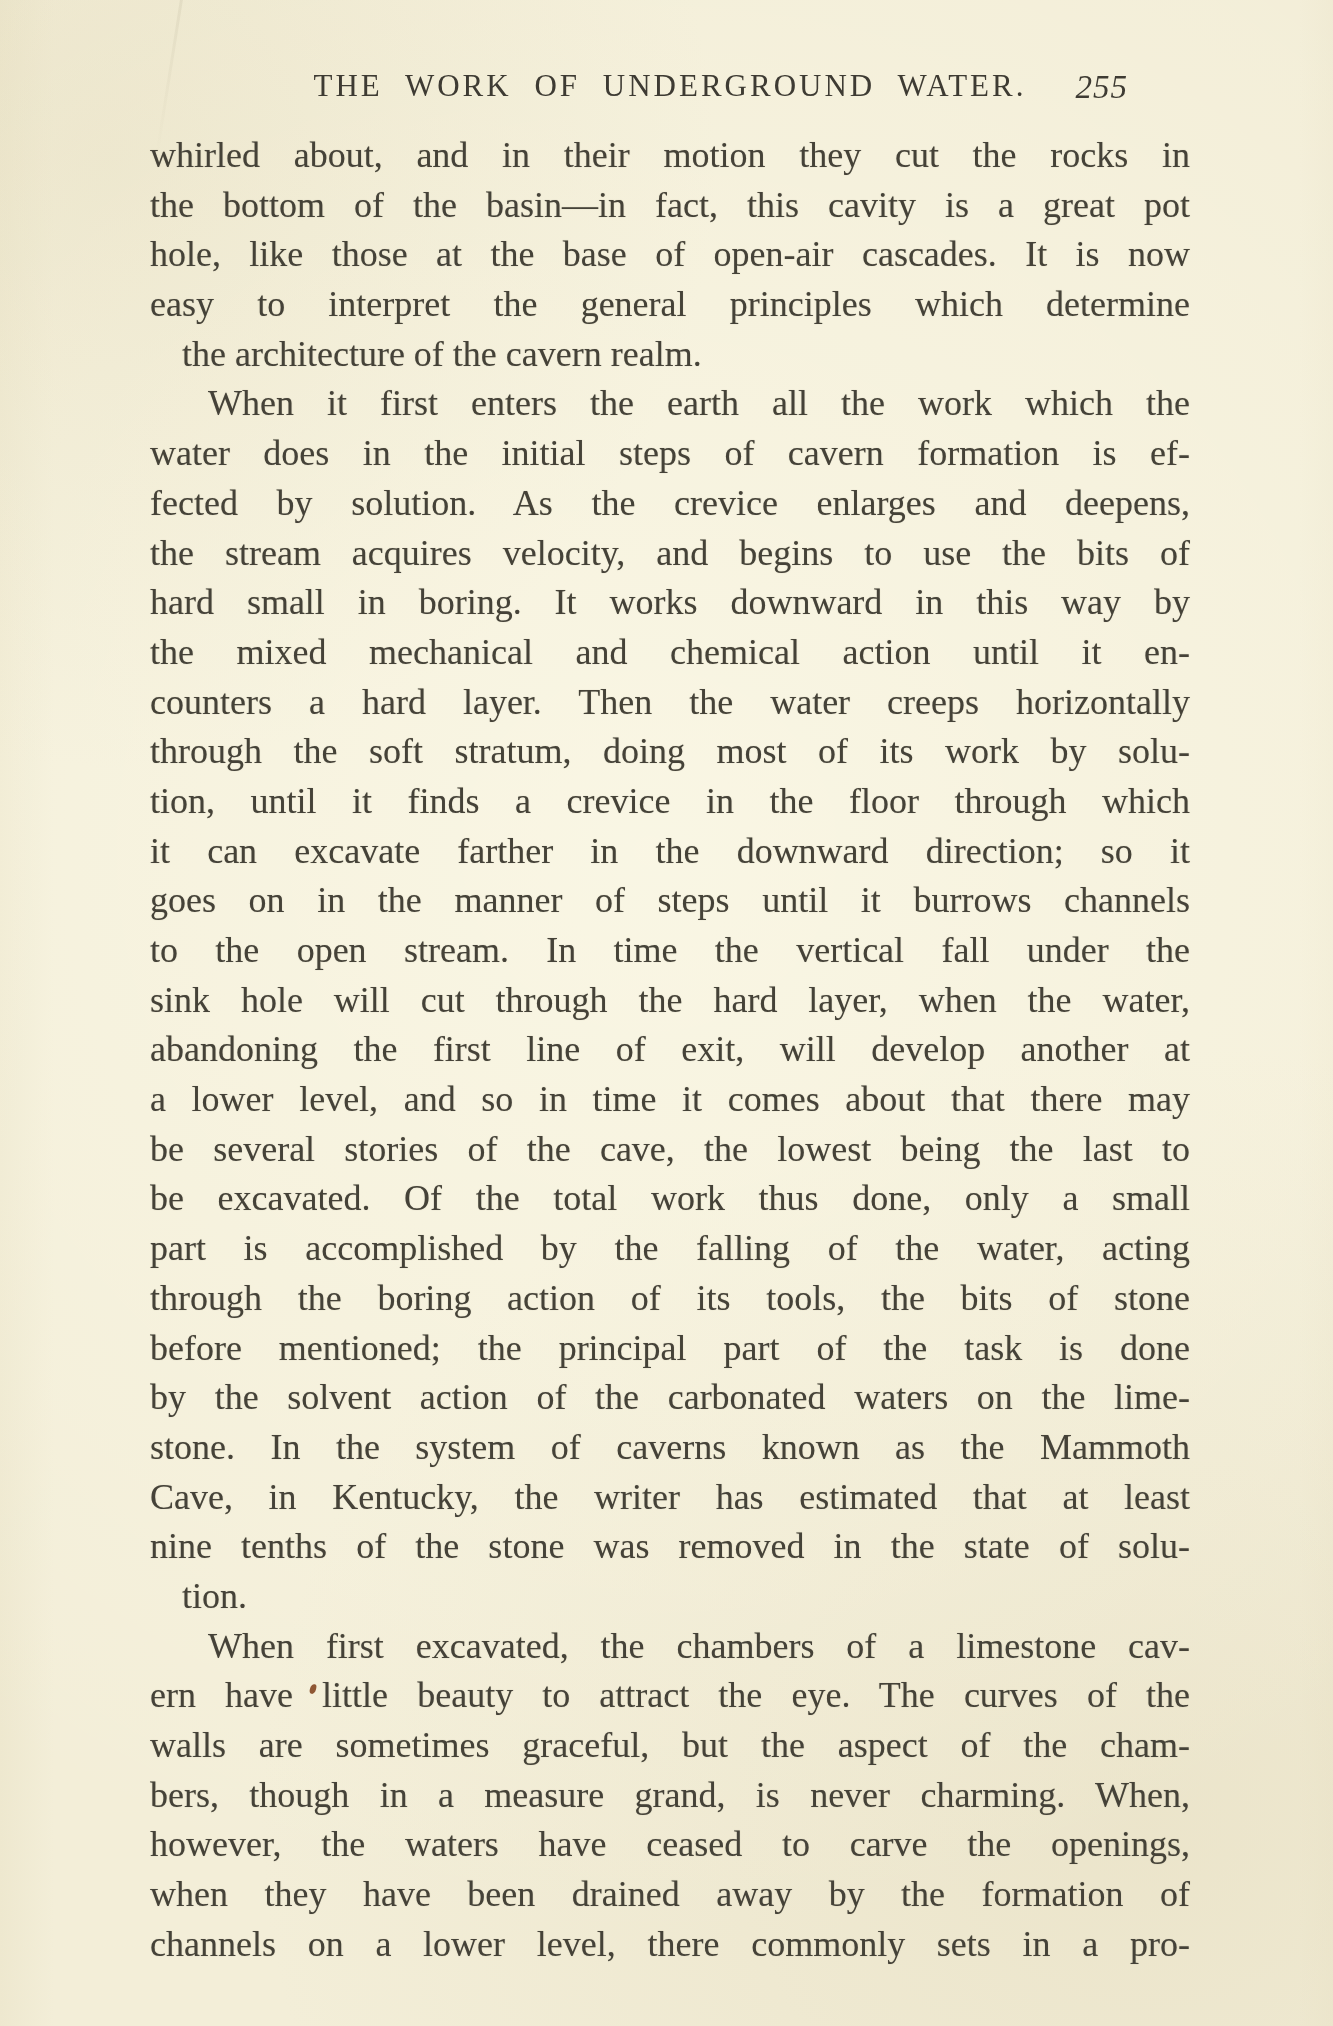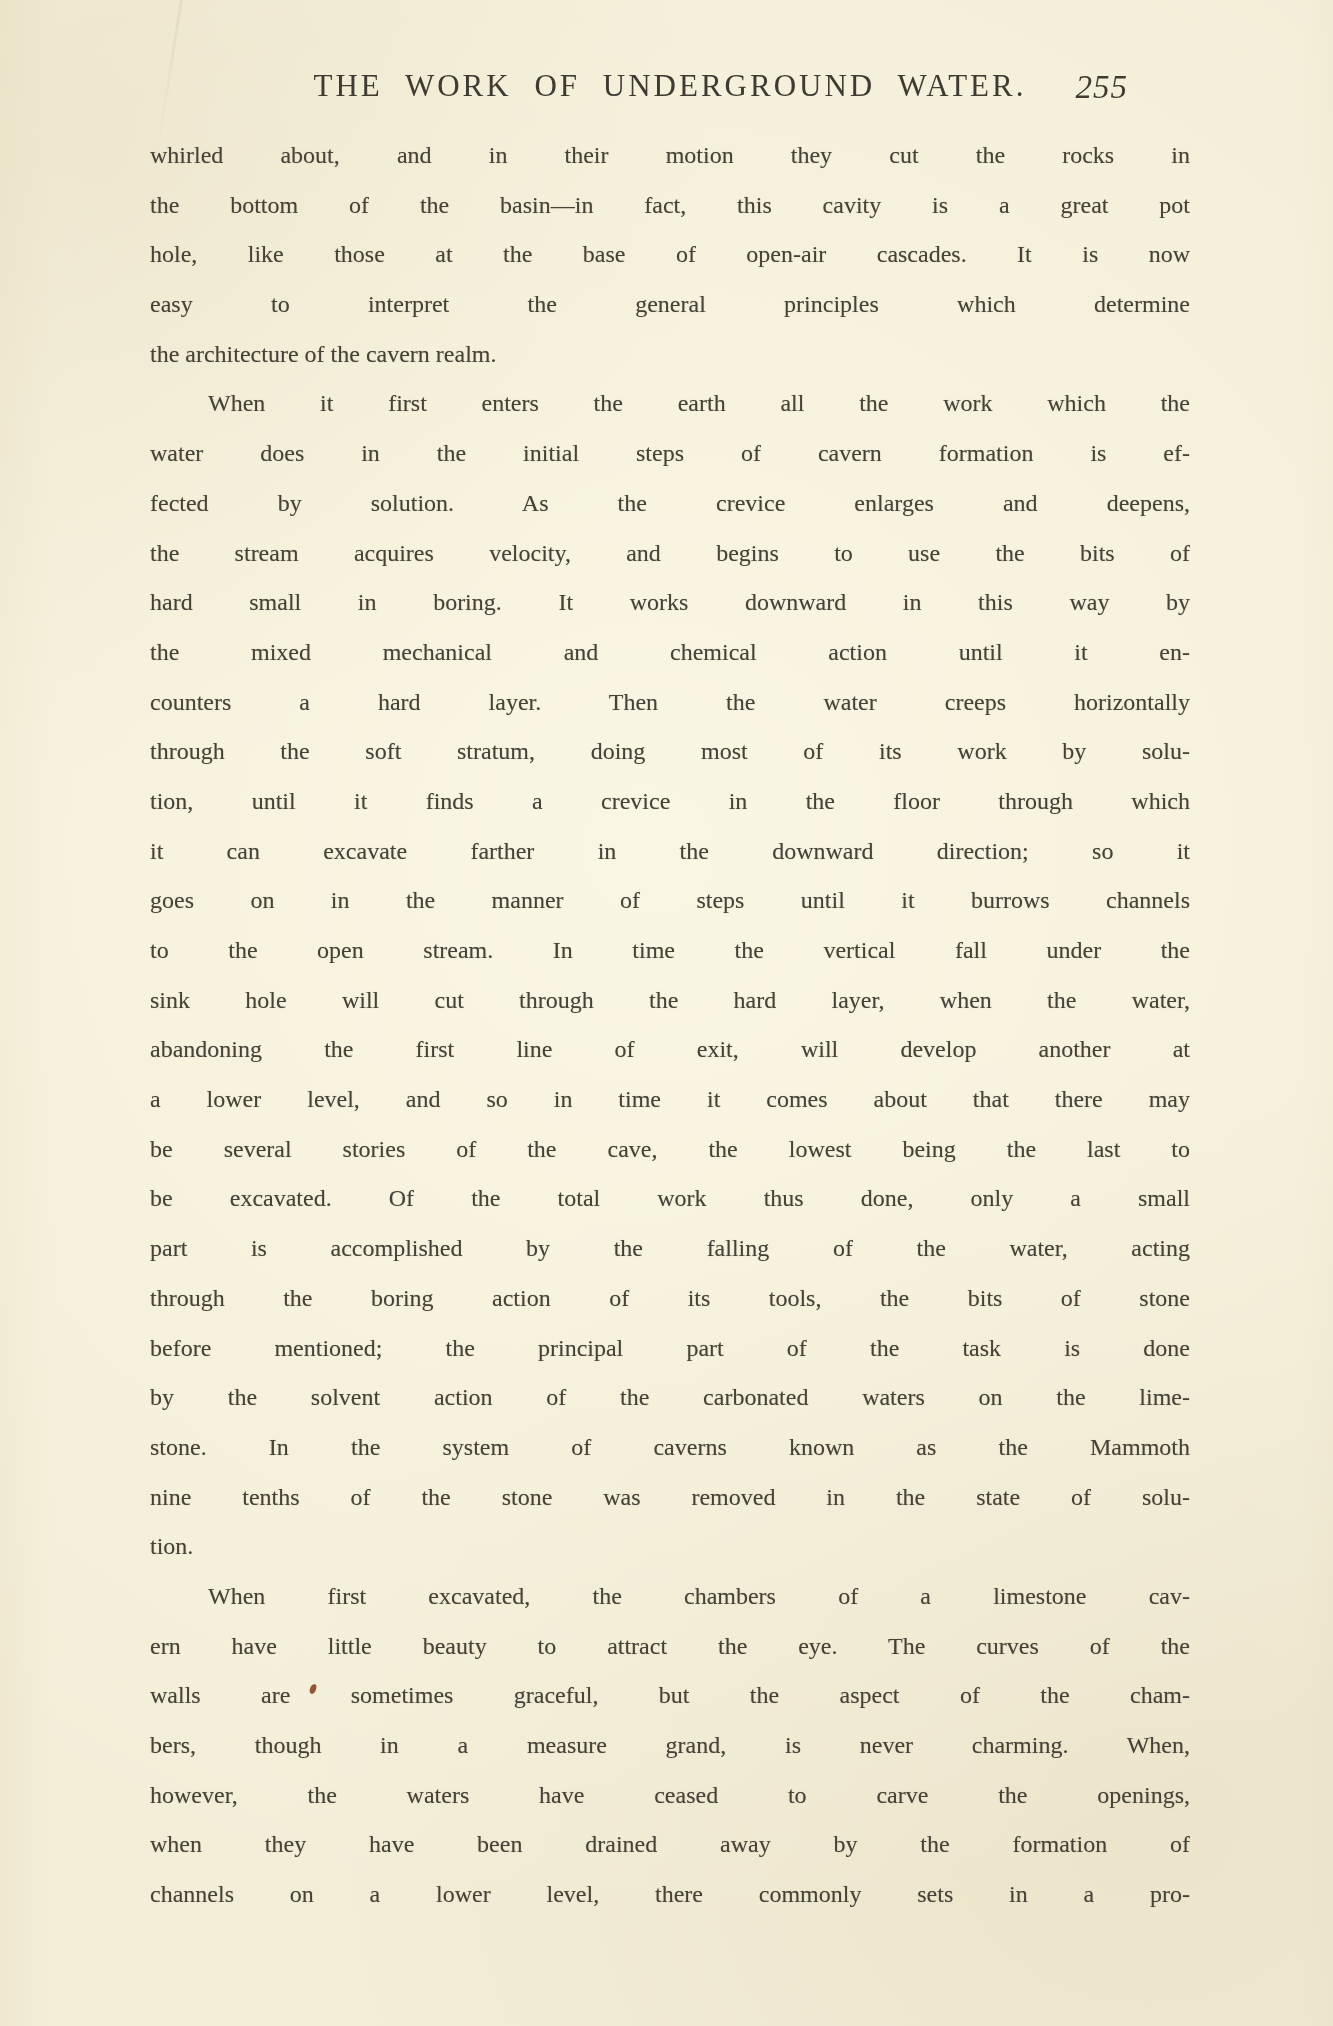--- a/index.html
+++ b/index.html
@@ -73,35 +73,36 @@
     color: #3e3b33;
     font-style: italic;
   }
   .text-block {
     position: absolute;
     left: 150px;
     top: 131px;
     width: 1040px;
   }
   .line {
-    font-size: 24px;
+    font-size: 36px;
     line-height: 49.7px;
     height: 49.7px;
     text-align: justify;
     text-align-last: justify;
     text-justify: inter-word;
     white-space: nowrap;
     color: #454238;
     text-shadow: 0 0 1px rgba(90, 85, 70, 0.35);
   }
   .line.indent {
     padding-left: 58px;
   }
   .line.para-end {
     text-align-last: left;
+    margin-left: 32px;
   }
 </style>
 </head>
 <body>
 
 <div class="page">
   <div class="crease"></div>
 
   <header class="running-head">
     <div class="head-title">THE WORK OF UNDERGROUND WATER.</div>
@@ -129,20 +130,21 @@
       <div class="line">sink hole will cut through the hard layer, when the water,</div>
       <div class="line">abandoning the first line of exit, will develop another at</div>
       <div class="line">a lower level, and so in time it comes about that there may</div>
       <div class="line">be several stories of the cave, the lowest being the last to</div>
       <div class="line">be excavated. Of the total work thus done, only a small</div>
       <div class="line">part is accomplished by the falling of the water, acting</div>
       <div class="line">through the boring action of its tools, the bits of stone</div>
       <div class="line">before mentioned; the principal part of the task is done</div>
       <div class="line">by the solvent action of the carbonated waters on the lime-</div>
       <div class="line">stone. In the system of caverns known as the Mammoth</div>
+      <div class="line">Cave, in Kentucky, the writer has estimated that at least</div>
       <div class="line">nine tenths of the stone was removed in the state of solu-</div>
       <div class="line para-end">tion.</div>
       <div class="line indent">When first excavated, the chambers of a limestone cav-</div>
       <div class="line">ern have little beauty to attract the eye. The curves of the</div>
       <div class="line">walls are sometimes graceful, but the aspect of the cham-</div>
       <div class="line">bers, though in a measure grand, is never charming. When,</div>
       <div class="line">however, the waters have ceased to carve the openings,</div>
       <div class="line">when they have been drained away by the formation of</div>
       <div class="line">channels on a lower level, there commonly sets in a pro-</div>
     </main>

